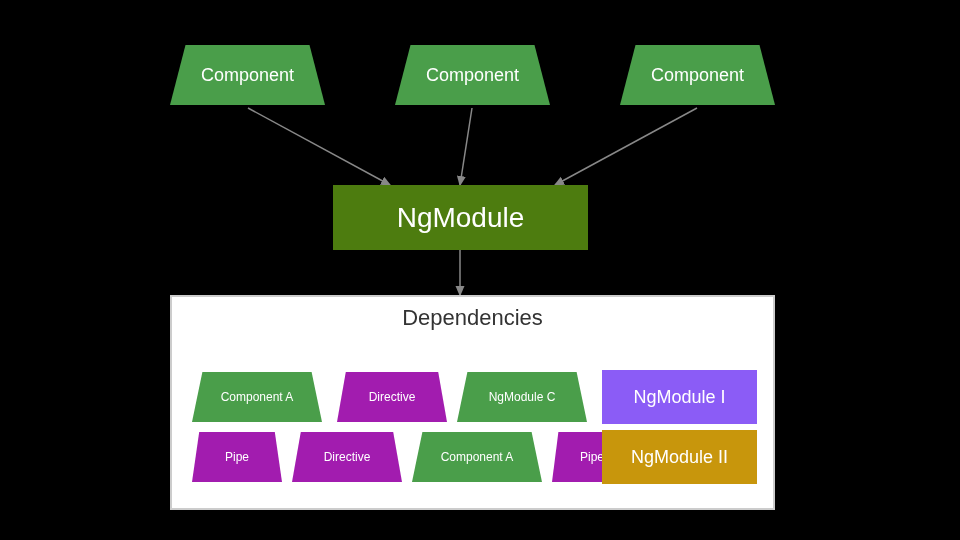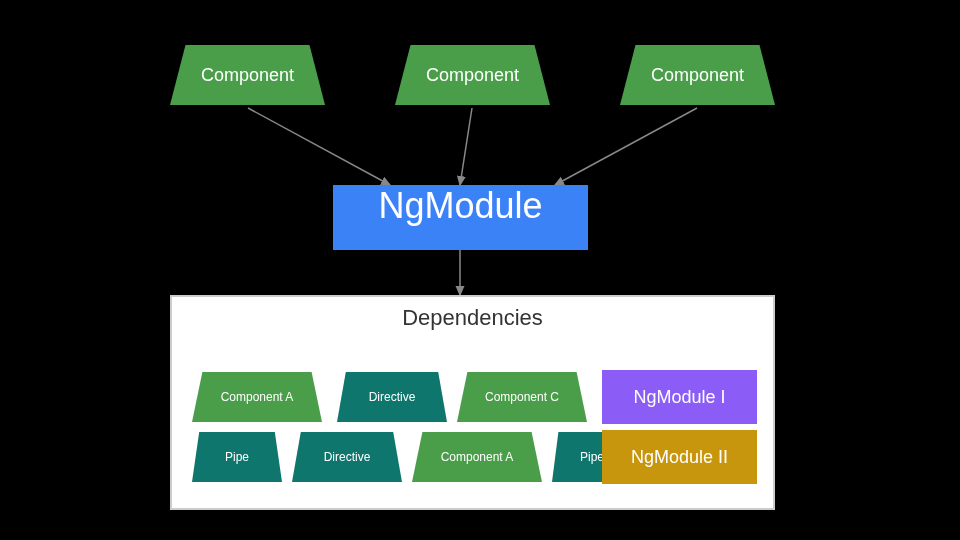--- a/index.html
+++ b/index.html
@@ -36,31 +36,31 @@
       font-size: 12px;
       font-weight: 500;
       color: white;
       display: inline-flex;
       align-items: center;
       justify-content: center;
       position: absolute;
     }
 
     .green { background: #4a9e4a; }
-    .blue { background: #0f766e; }
+    .blue { background: #a21caf; }
 
     
     .rect-gold {
       position: absolute;
-      background: #3b82f6;
+      background: #4d7c0f;
       color: white;
       display: flex;
-      align-items: flex-start;
+      align-items: center;
       justify-content: center;
-      font-size: 36px;
+      font-size: 28px;
       font-weight: 500;
     }
 
     
     .dep-box {
       position: absolute;
       background: white;
       border: 2px solid #ccc;
     }
 
@@ -120,21 +120,21 @@
       <span>Dependencies</span>
     </div>
 
     <div class="trap-small green" style="left:20px; top:75px; width:130px; height:50px;">
       <span>Component A</span>
     </div>
     <div class="trap-small blue" style="left:165px; top:75px; width:110px; height:50px;">
       <span>Directive</span>
     </div>
     <div class="trap-small green" style="left:285px; top:75px; width:130px; height:50px;">
-      <span>Component C</span>
+      <span>NgModule C</span>
     </div>
     <div style="position:absolute; left:430px; top:73px; width:155px; height:54px;
                 background:#8b5cf6; display:flex; align-items:center; justify-content:center;
                 color:white; font-size:18px; font-weight:500;">
       <span>NgModule I</span>
     </div>
 
     <div class="trap-small blue" style="left:20px; top:135px; width:90px; height:50px;">
       <span>Pipe</span>
     </div>

